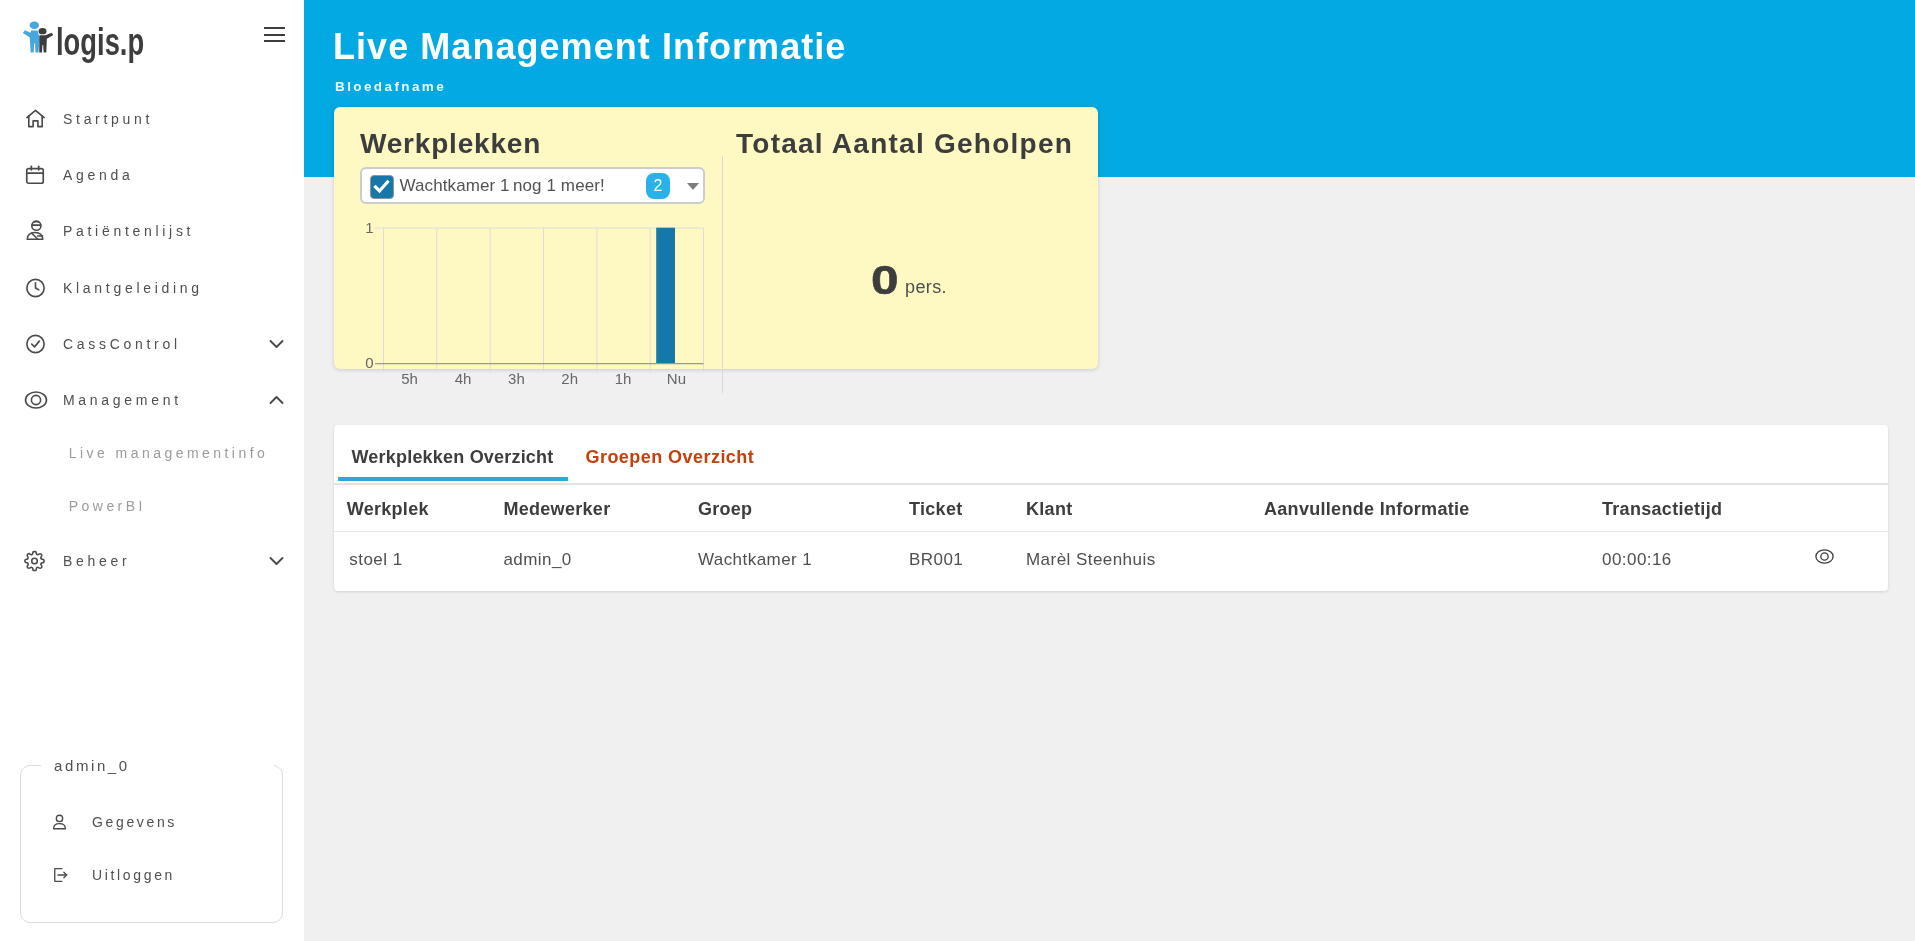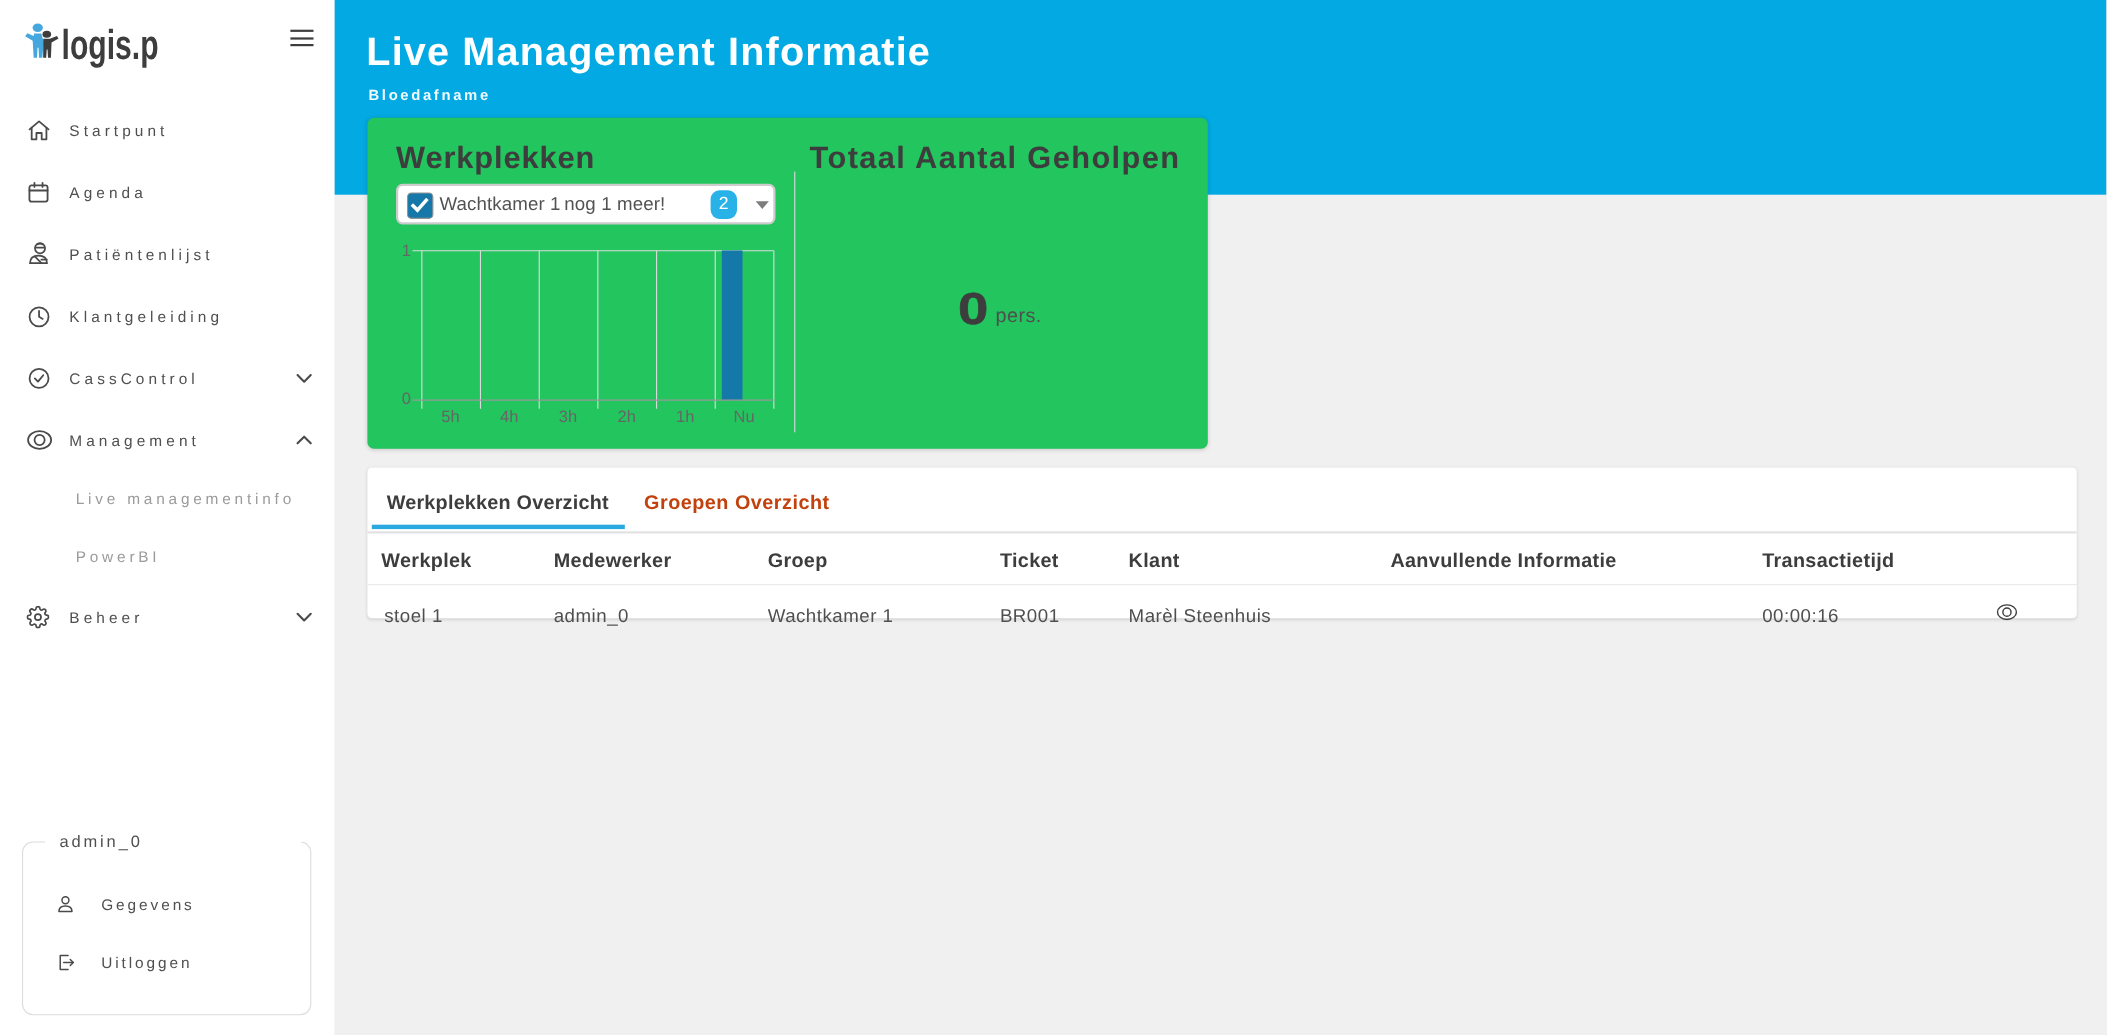--- a/index.html
+++ b/index.html
@@ -25,39 +25,39 @@
   .ubox-item .txt { position:absolute; left:71px; top:50%; transform:translateY(-50%);
       font-size:14px; letter-spacing:2.65px; color:#4f4f4f; white-space:nowrap; }
   .ubox-item svg { position:absolute; left:29px; top:50%; transform:translateY(-50%); }
 
   
   #bluehead { position:absolute; left:304px; top:0; width:1611px; height:177px; background:#03a9e3; }
   #title { position:absolute; left:333px; top:26px; font-size:36px; font-weight:bold; color:#ffffff; letter-spacing:1.05px; white-space:nowrap; }
   #subtitle { position:absolute; left:335px; top:78.5px; font-size:13.5px; font-weight:bold; color:#f2fbff; letter-spacing:2.4px; }
 
   
-  #card { position:absolute; left:334px; top:107px; width:764px; height:301px; background:#22c55e;
+  #card { position:absolute; left:334px; top:107px; width:764px; height:262px; background:#fef9c3;
       border-radius:6px; box-shadow:0 1px 4px rgba(0,0,0,0.16); z-index:3; }
   #card .vdivider { position:absolute; left:388px; top:49px; width:1px; height:237px; background:#d9d9d9; }
   .cardtitle { position:absolute; font-size:28px; font-weight:bold; color:#3d3d3d; letter-spacing:0.8px; white-space:nowrap; }
 
   
   #dropdown { position:absolute; left:26px; top:60px; width:345px; height:37px;
       border:2px solid #cccccc; border-radius:6px; background:#fff; }
   #dropdown .cb { position:absolute; left:7.5px; top:6px; width:24px; height:24px; background:#1578a8;
       border:1px solid #949494; border-radius:4px; }
   #dropdown .t1 { position:absolute; left:37.5px; top:50%; transform:translateY(-50%); font-size:17px; color:#525252; letter-spacing:0.1px; white-space:nowrap; }
   #dropdown .t2 { position:absolute; left:151px; top:50%; transform:translateY(-50%); font-size:17px; color:#525252; letter-spacing:0.1px; white-space:nowrap; }
   #dropdown .badge { position:absolute; left:283.7px; top:4.3px; width:24.5px; height:25.3px; background:#29b2e8;
       border-radius:8px; color:#fff; font-size:16px; text-align:center; line-height:25.3px; }
   #dropdown .caret { position:absolute; left:325px; top:14.2px; width:0; height:0;
       border-left:6px solid transparent; border-right:6px solid transparent; border-top:7.4px solid #7d7d7d; }
 
   
-  #tabsblock { position:absolute; left:334px; top:425px; width:1554px; height:137px; background:#fff;
+  #tabsblock { position:absolute; left:334px; top:425px; width:1554px; height:166px; background:#fff;
       border-radius:4px; box-shadow:0 1px 3px rgba(0,0,0,0.12);text-align:right; }
   .tab { position:absolute; top:0; height:64px; line-height:64px; font-size:18px; white-space:nowrap; }
   #tabunder { position:absolute; left:4px; top:51.8px; width:230px; height:4.5px; background:#29a9e0; }
   #tabline { position:absolute; left:0; top:58.3px; width:1554px; height:1.4px; background:#e2e2e2; }
   .th { position:absolute; top:499px; font-size:18px; font-weight:bold; color:#3d3d3d; letter-spacing:0.3px; z-index:4; white-space:nowrap; }
   .td { position:absolute; top:550px; font-size:17px; color:#4f4f4f; letter-spacing:0.45px; z-index:4; white-space:nowrap; }
   #hline { position:absolute; left:334px; top:530.6px; width:1554px; height:1.2px; background:#e8e8e8; z-index:4; }
 </style>
 </head>
 <body>

